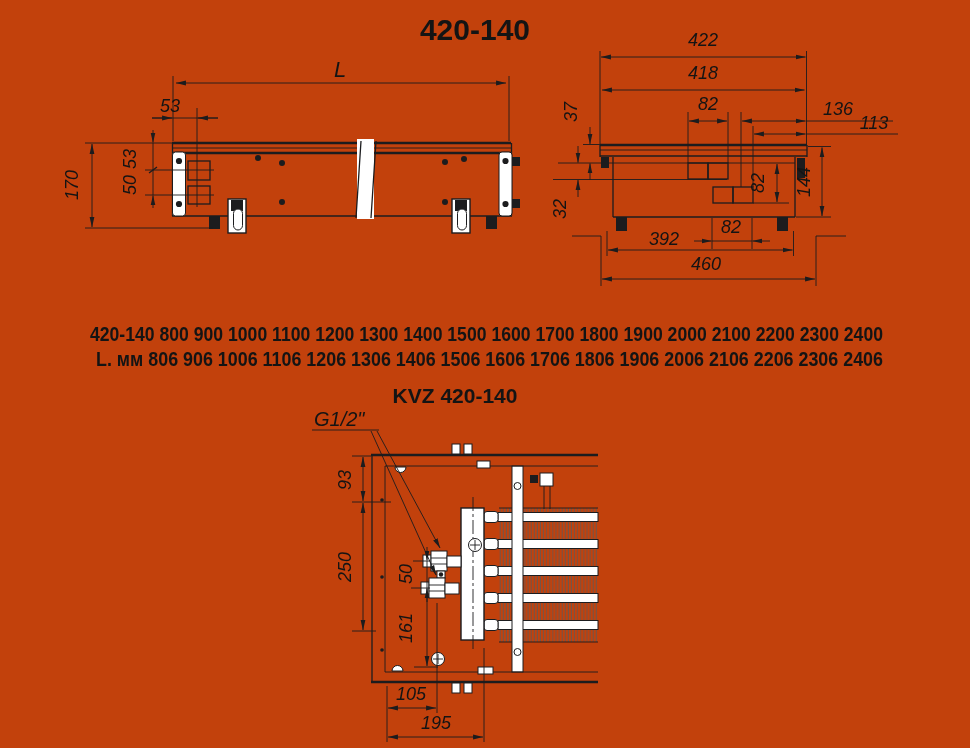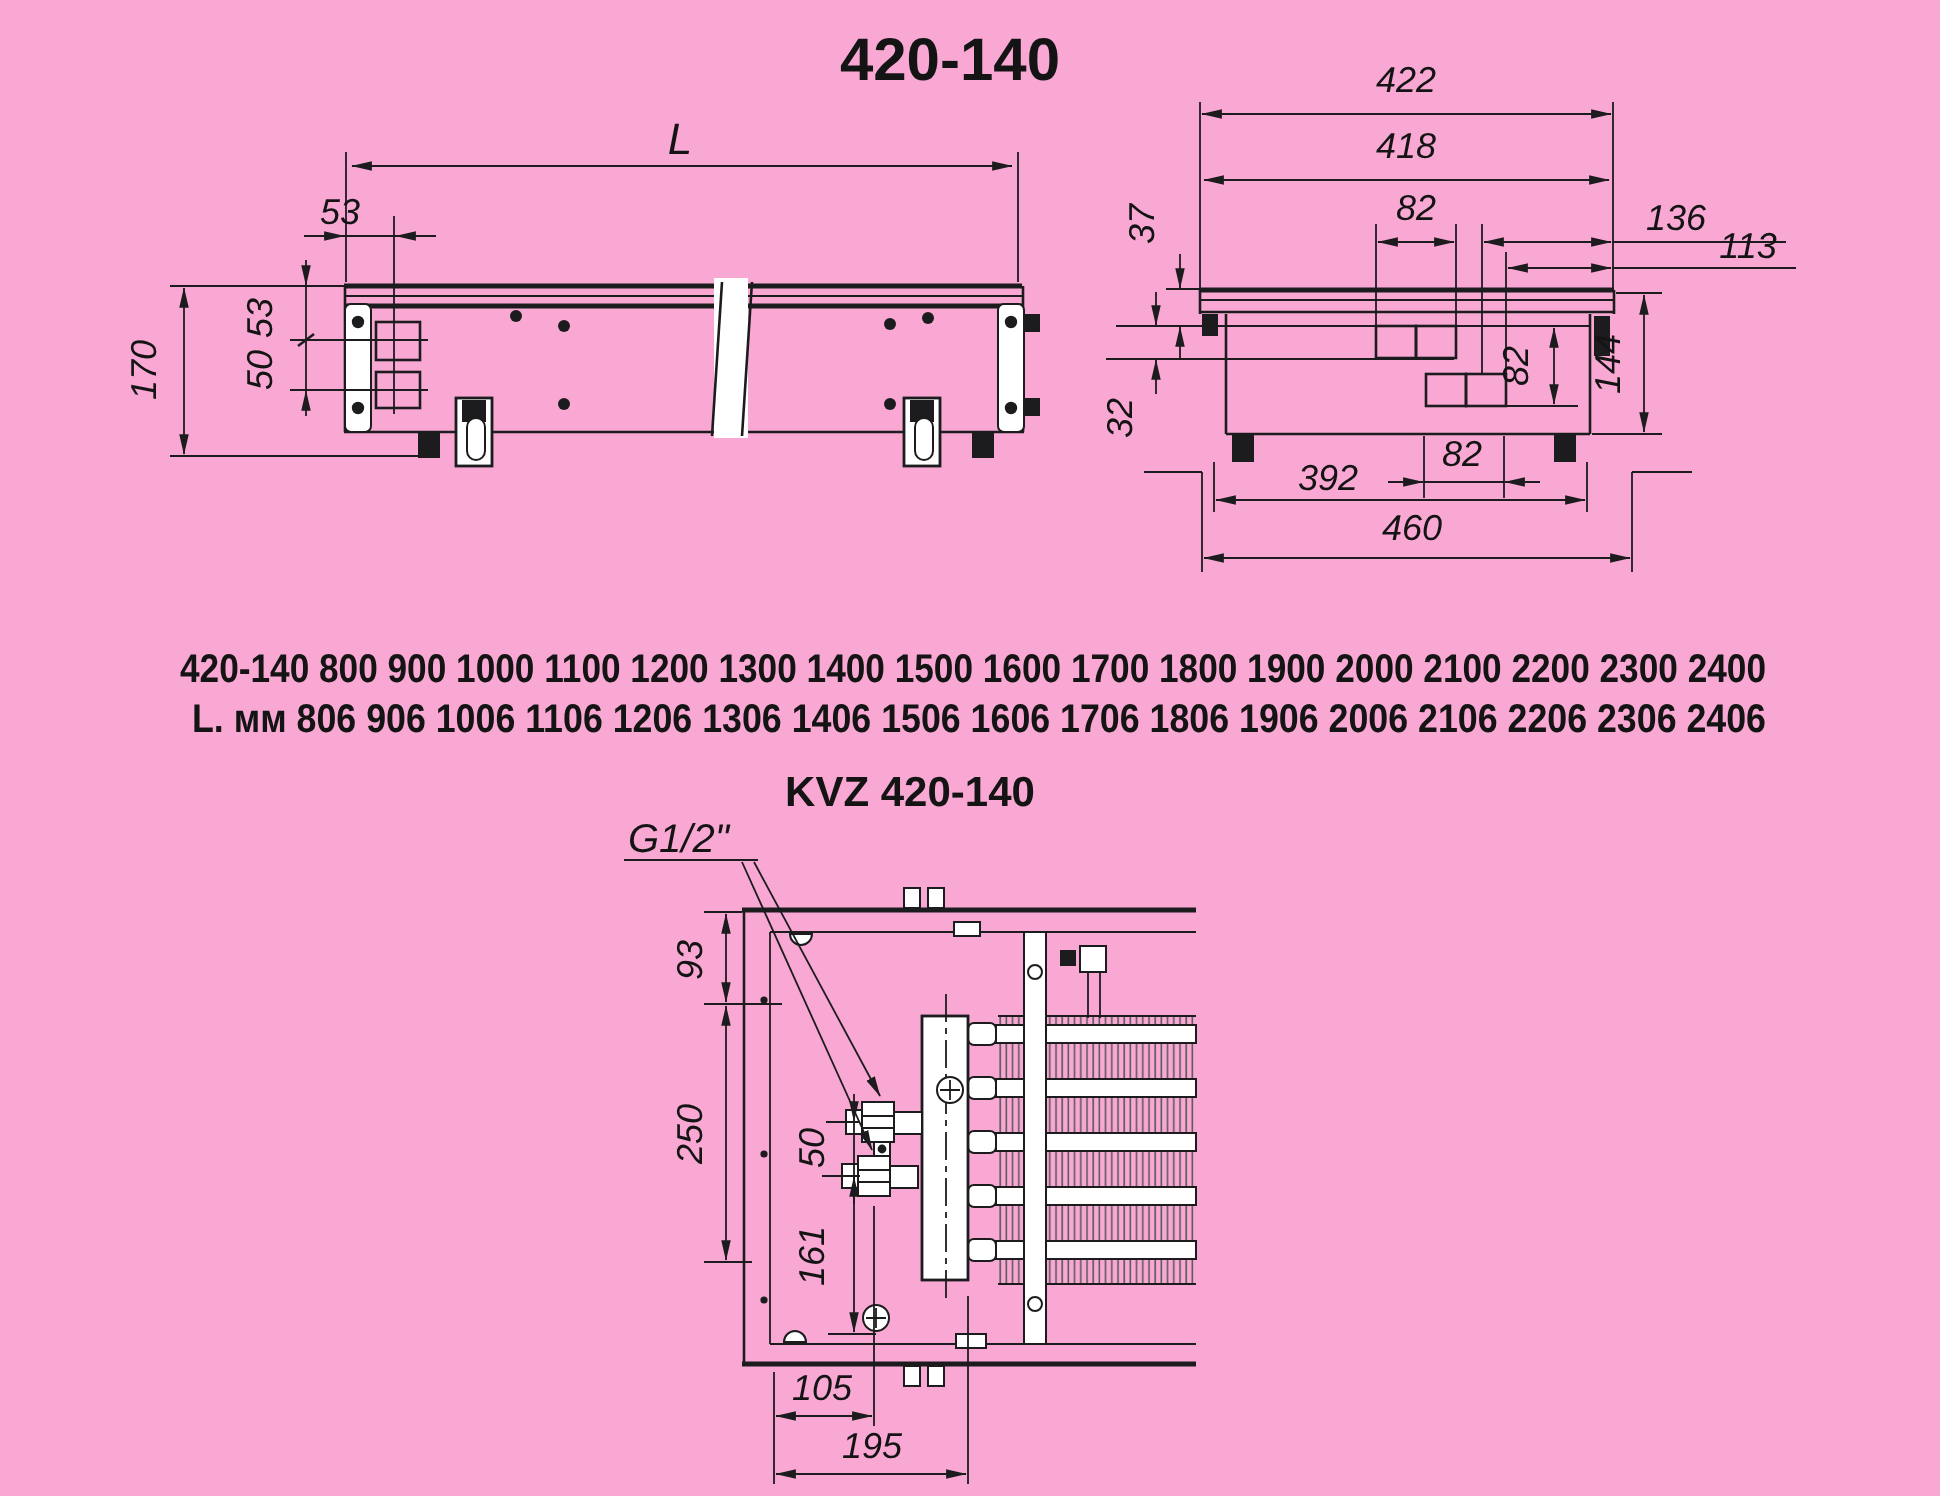--- a/index.html
+++ b/index.html
@@ -1,16 +1,16 @@
 <!DOCTYPE html>
 <html><head>
 <meta charset="utf-8">
 <style>
   html,body{margin:0;padding:0;background:#ffffff;}
-  .stage{position:relative;width:970px;height:748px;background:#f9a8d4;font-family:"Liberation Sans",sans-serif;}
+  .stage{position:relative;width:970px;height:748px;background:#c2410c;font-family:"Liberation Sans",sans-serif;}
   svg text{fill:#141414;}
   .ln{stroke:#1c1c1e;stroke-width:1.3;fill:none;}
   .thn{stroke:#1c1c1e;stroke-width:0.9;fill:none;}
   .thk{stroke:#1c1c1e;stroke-width:2.4;fill:none;}
   .blk{fill:#1c1c1e;stroke:none;}
   .wht{fill:#ffffff;stroke:#1c1c1e;stroke-width:1.4;}
   .whtthin{fill:#ffffff;stroke:#1c1c1e;stroke-width:1;}
   .dim{font:italic 18px "Liberation Sans",sans-serif;}
   .dimL{font:italic 22px "Liberation Sans",sans-serif;}
   .title{font:bold 30px "Liberation Sans",sans-serif;}

